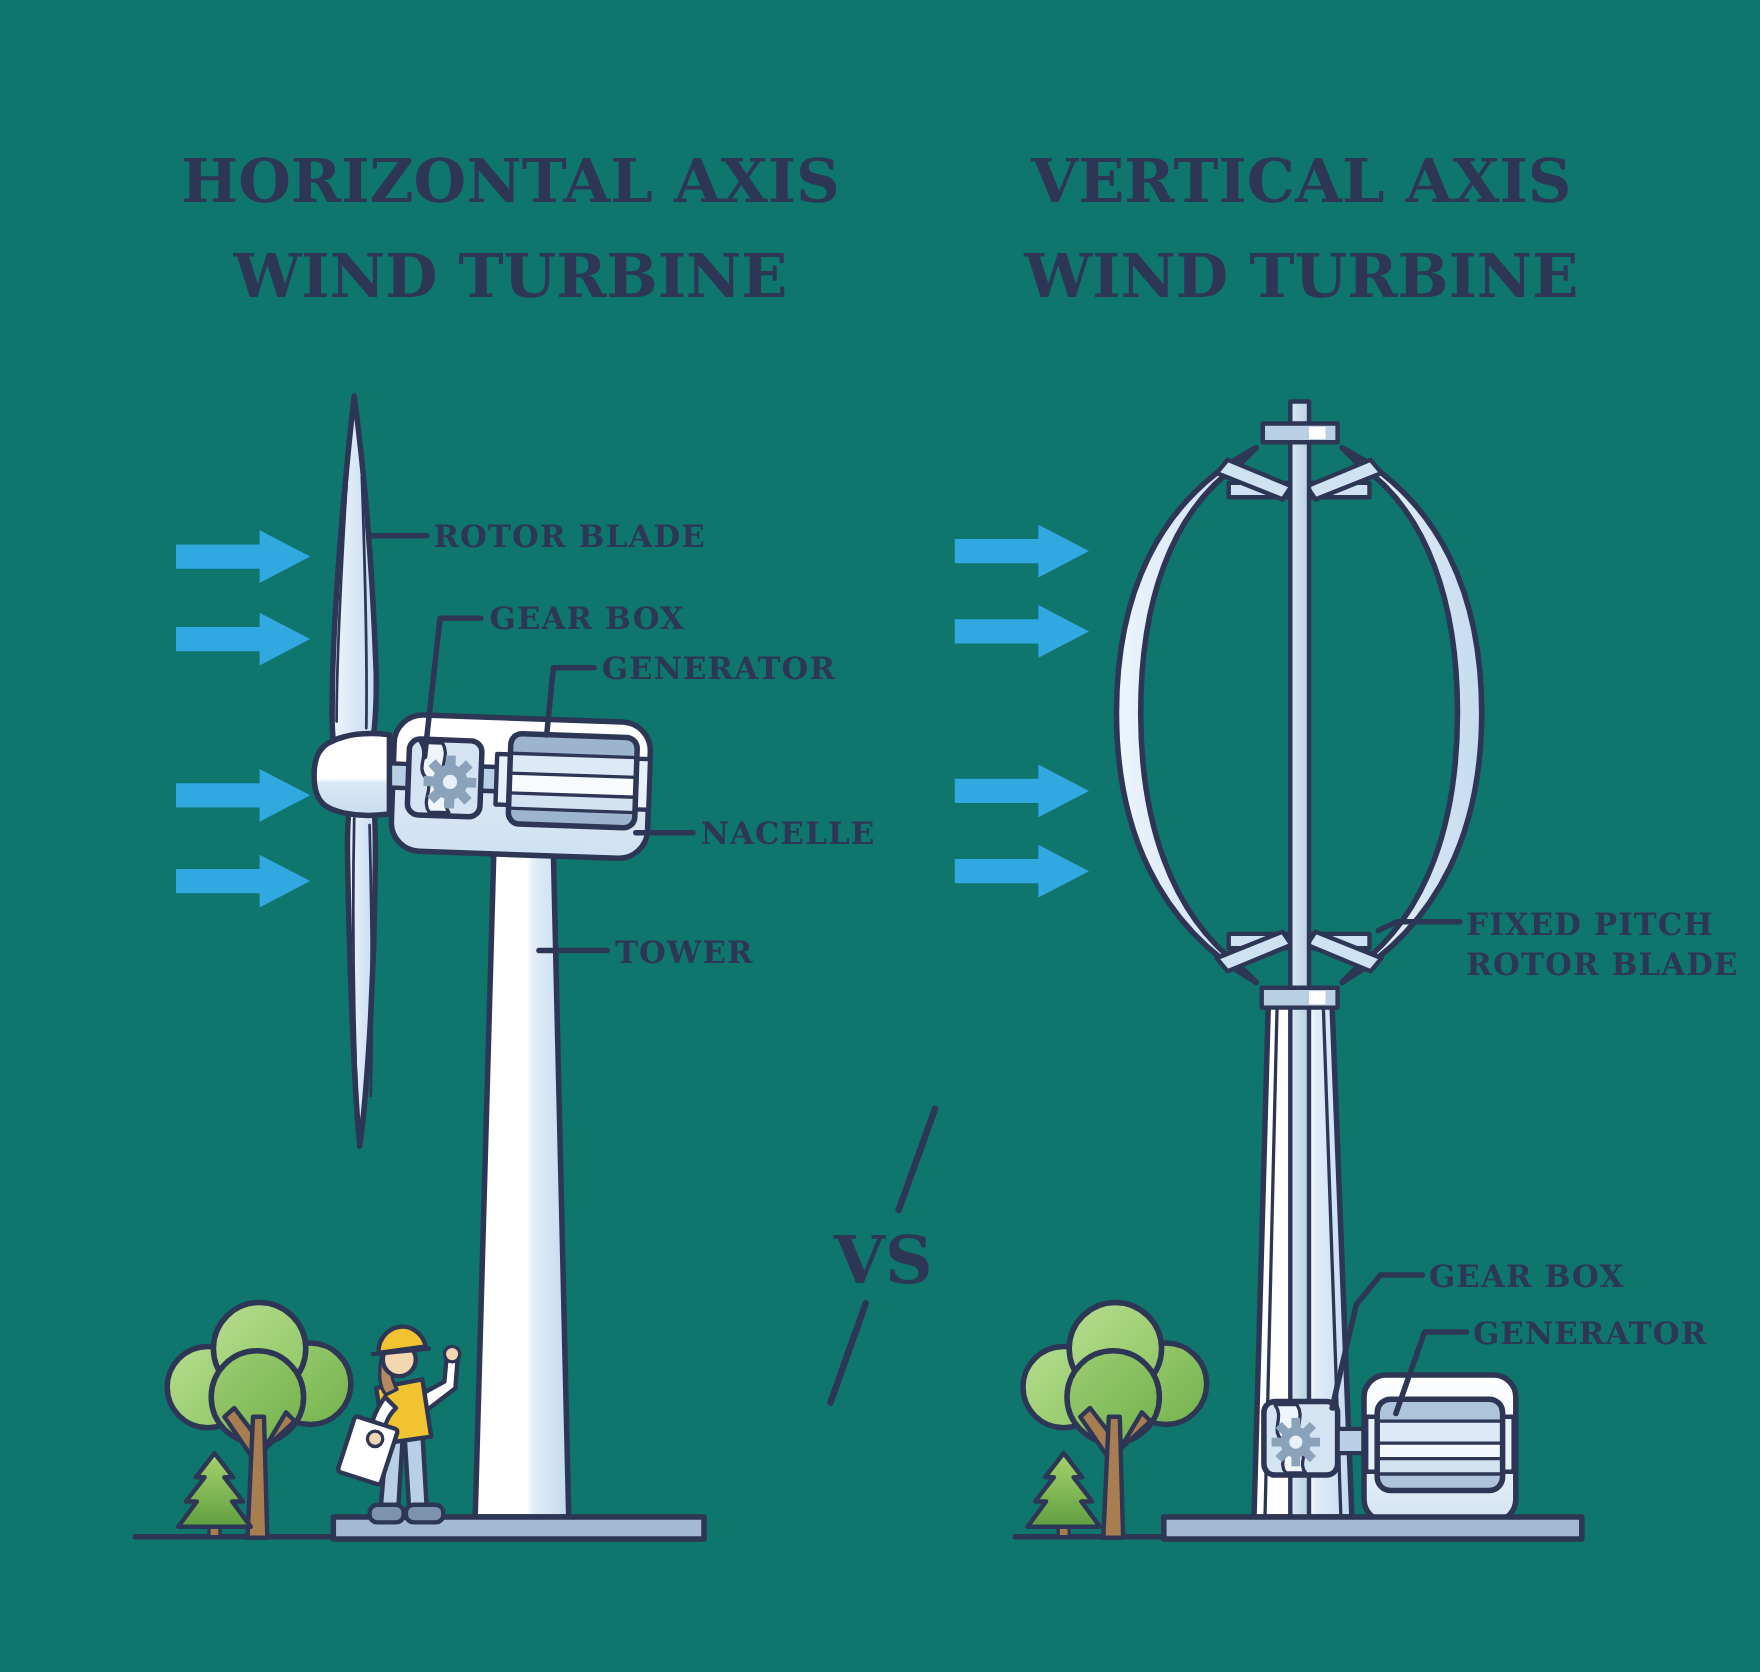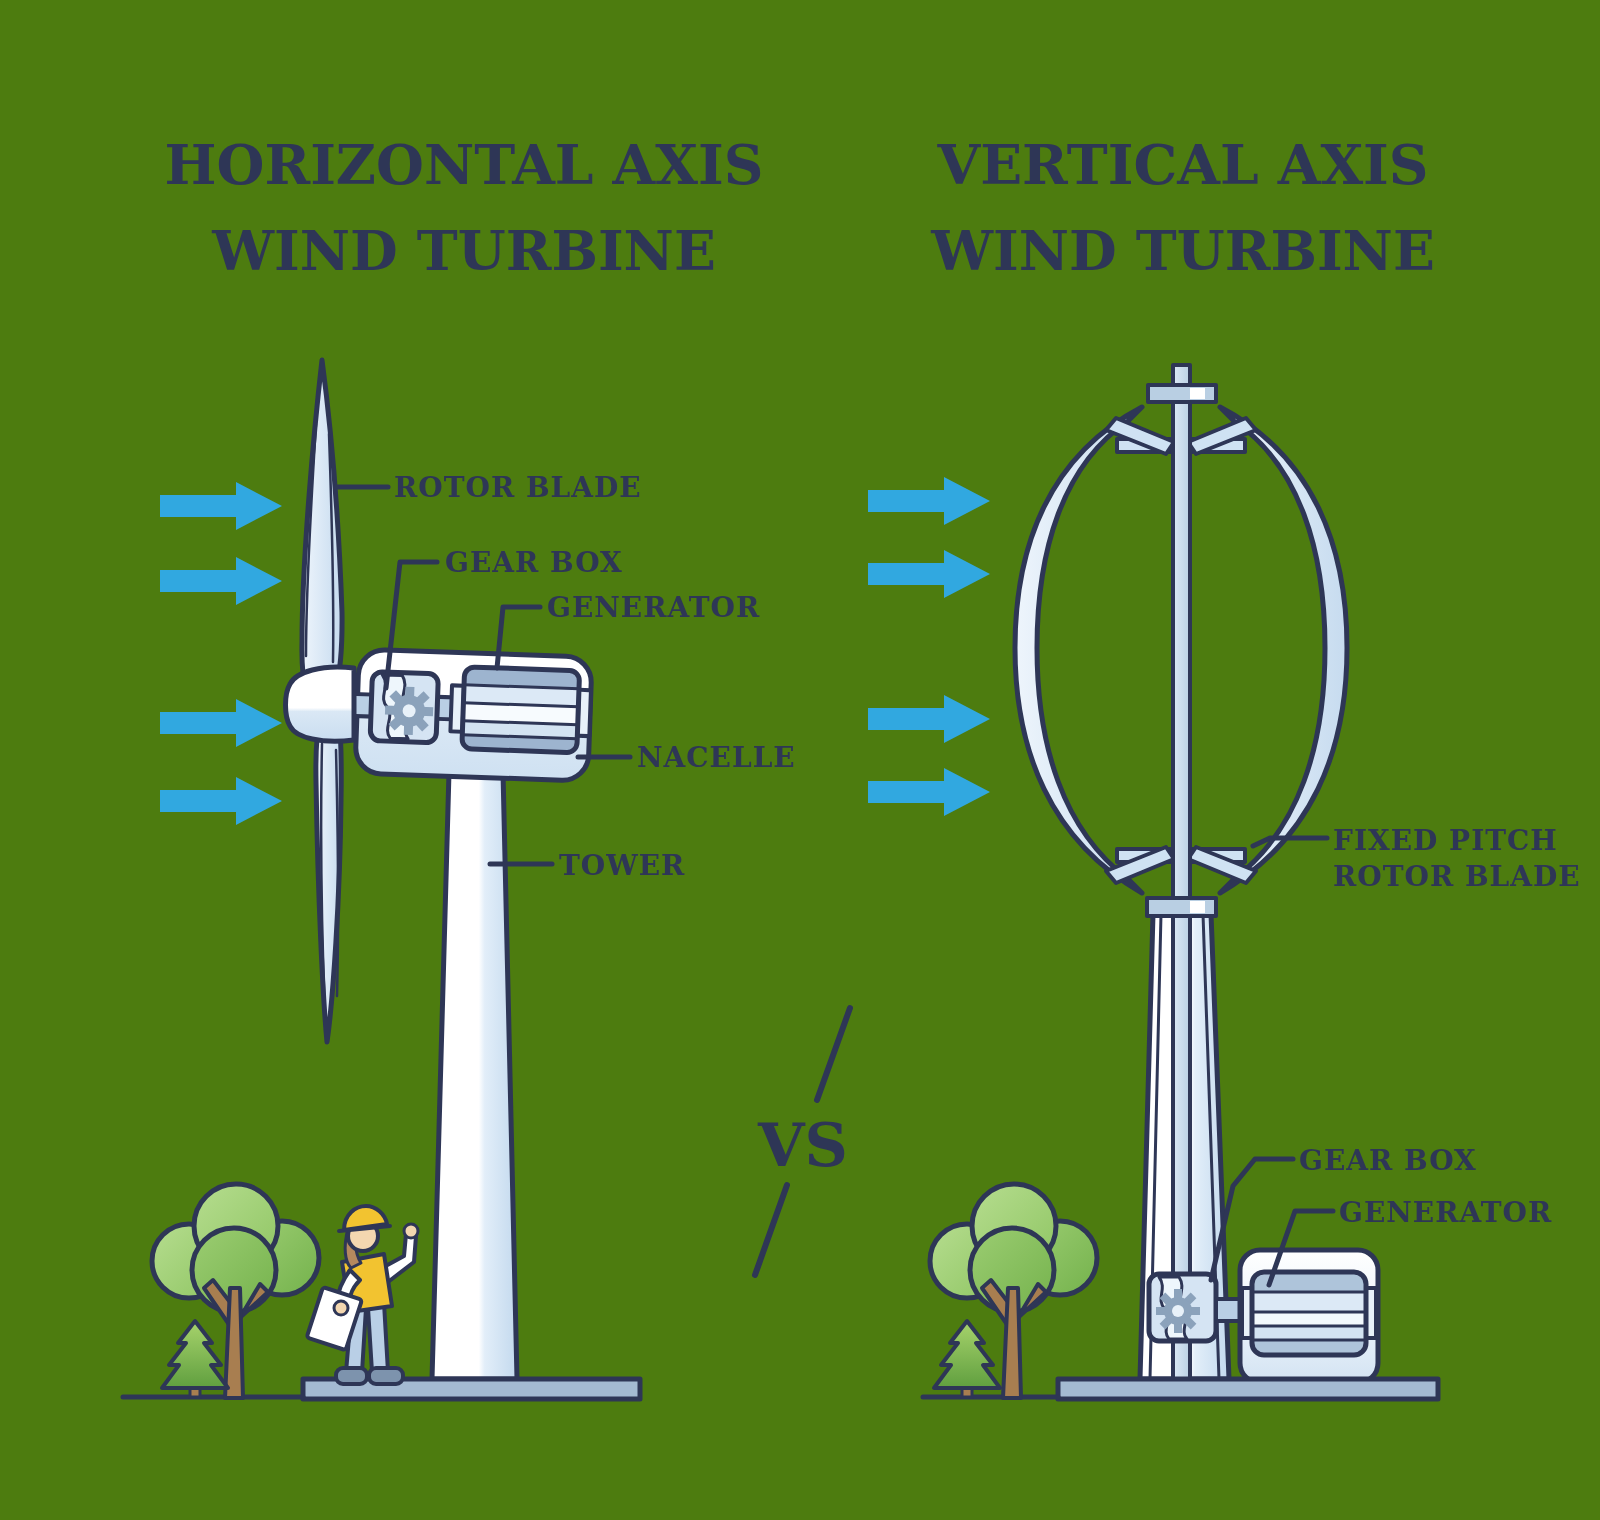--- a/index.html
+++ b/index.html
@@ -1,16 +1,16 @@
 <!DOCTYPE html>
 <html><head>
 <meta charset="utf-8">
 <style>
   html,body{margin:0;padding:0;background:#ffffff;}
-  .stage{position:relative;width:1600px;height:1520px;background:#4d7c0f;overflow:hidden;
+  .stage{position:relative;width:1600px;height:1520px;background:#0f766e;overflow:hidden;
          font-family:"DejaVu Serif", serif;}
   svg{display:block;}
   
   .o5{stroke:#2e3656;stroke-width:5;stroke-linejoin:round;stroke-linecap:round;}
   .o4{stroke:#2e3656;stroke-width:4;stroke-linejoin:round;stroke-linecap:round;}
   .o3{stroke:#2e3656;stroke-width:3;stroke-linejoin:round;stroke-linecap:round;}
   .o2{stroke:#2e3656;stroke-width:2.5;stroke-linecap:round;fill:none;}
   .nofill{fill:none;}
   
   .ttl{font:700 55px "DejaVu Serif", serif;fill:#2e3656;text-anchor:middle;letter-spacing:0px;}

